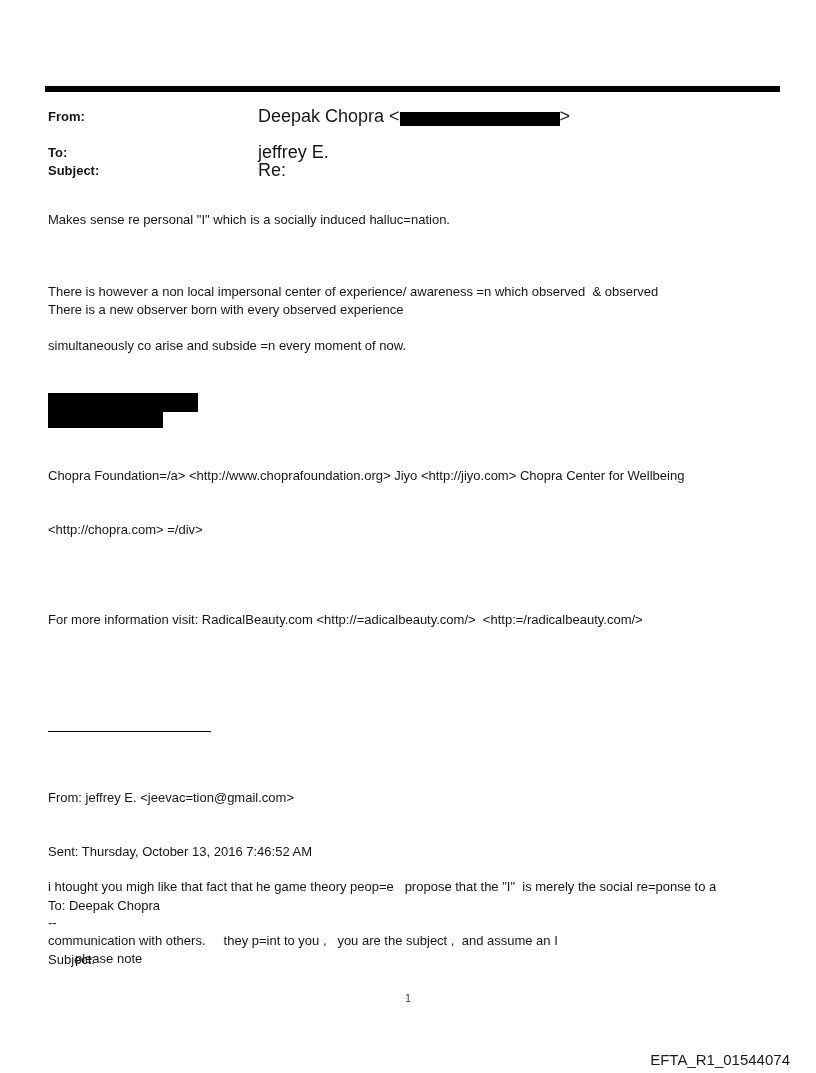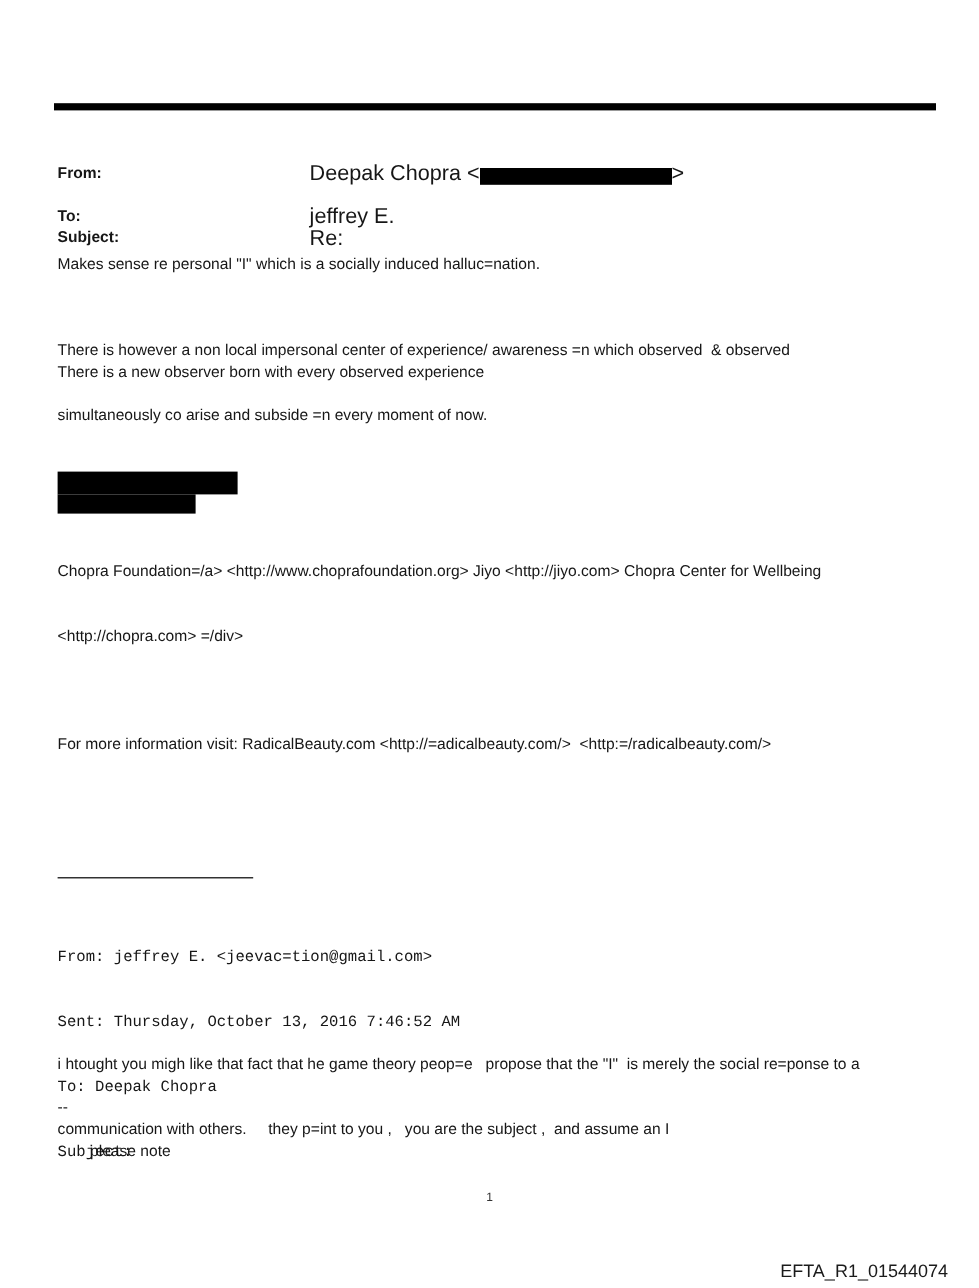--- a/index.html
+++ b/index.html
@@ -23,21 +23,21 @@
     white-space: pre-wrap;
     color: #161616;
   }
   .top-rule {
     background: #000000;
     left: 45px;
     top: 86px;
     width: 735px;
     height: 6px;
   }
-  .hdr-row { left: 48px; width: 720px; height: 18px; margin-top: 28px; }
+  .hdr-row { left: 48px; width: 720px; height: 18px; }
   .hdr-label {
     font-weight: bold;
     font-size: 13px;
     line-height: 18px;
     display: inline-block;
   }
   .hdr-value {
     position: absolute;
     left: 210px; 
     top: 0;
@@ -111,21 +111,21 @@
   <div class="abs txt" style="left:48px; top:431px; width:730px;">
     <div>Chopra Foundation=/a&gt; &lt;http://www.choprafoundation.org&gt; Jiyo &lt;http://jiyo.com&gt; Chopra Center for Wellbeing</div>
     <div>&lt;http://chopra.com&gt; =/div&gt;</div>
   </div>
 
   <div class="abs txt" style="left:48px; top:611px; width:730px;">For more information visit: RadicalBeauty.com &lt;http://=adicalbeauty.com/&gt;  &lt;http:=/radicalbeauty.com/&gt;</div>
 
 
   <div class="abs divider"></div>
 
-  <div class="abs txt" style="left:48px; top:753px; width:730px;font-family:Liberation Mono, monospace;">
+  <div class="abs txt" style="left:48px; top:753px; width:730px;">
     <div>From: jeffrey E. &lt;jeevac=tion@gmail.com&gt;</div>
     <div>Sent: Thursday, October 13, 2016 7:46:52 AM</div>
     <div>To: Deepak Chopra</div>
     <div>Subject:</div>
   </div>
 
   <div class="abs txt" style="left:48px; top:842px; width:740px;">
     <div>i htought you migh like that fact that he game theory peop=e   propose that the "I"  is merely the social re=ponse to a</div>
     <div>communication with others.     they p=int to you ,   you are the subject ,  and assume an I</div>
   </div>

